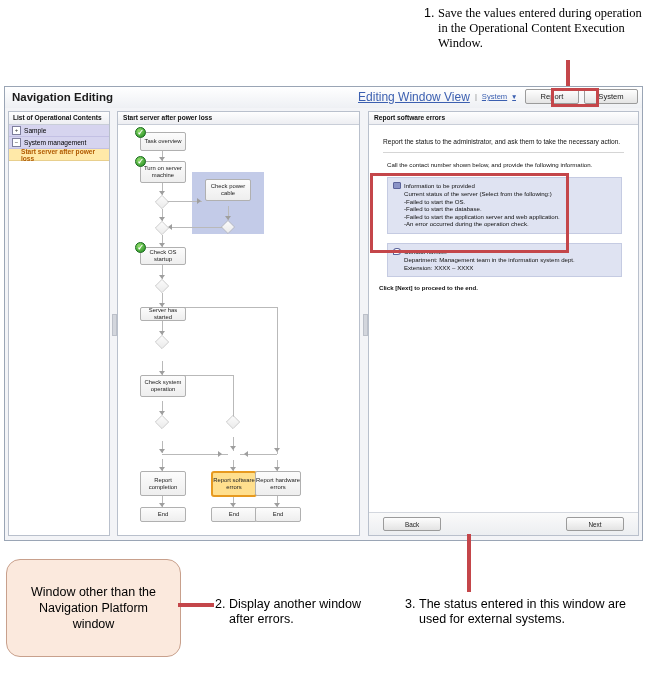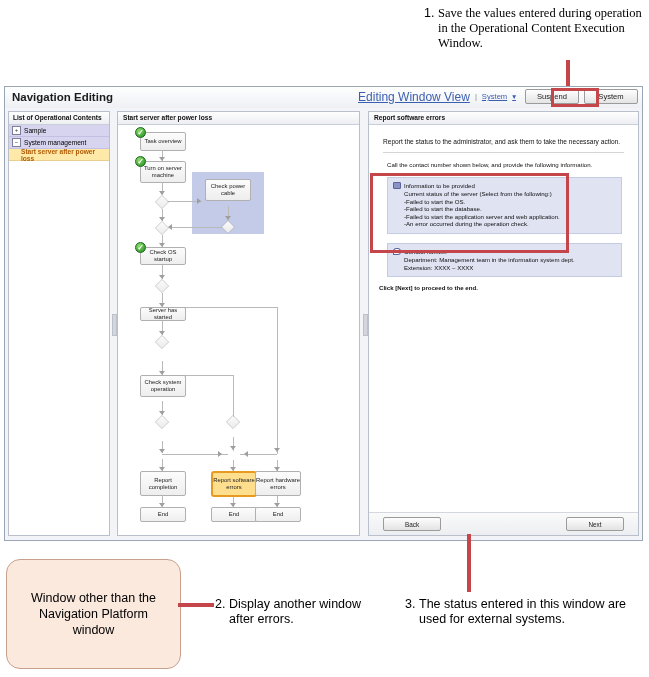--- a/index.html
+++ b/index.html
@@ -27,21 +27,21 @@
   #lead1{left:566px;top:60px;width:4px;height:31px;}
   #lead2{left:178px;top:603px;width:36px;height:4px;}
   #lead3{left:467px;top:534px;width:4px;height:58px;}
 
   .redbox{position:absolute;border:3px solid #c4464a;box-sizing:border-box;}
   #redbox-suspend{left:551px;top:88px;width:48px;height:19px;}
   #redbox-panel{left:370px;top:173px;width:199px;height:80px;}
 
   
   #callout{
-    position:absolute;left:6px;top:559px;width:175px;height:110px;
+    position:absolute;left:6px;top:559px;width:175px;height:98px;
     background:#fbe9dd;border:1px solid #c8a08c;border-radius:14px;
     box-sizing:border-box;
     display:flex;align-items:center;justify-content:center;text-align:center;
     font-size:12.5px;line-height:16px;padding:0 10px;
   }
 
   
   #app{
     position:absolute;left:4px;top:86px;width:639px;height:455px;
     border:1px solid #9aa5b5;background:#fdfdfd;box-sizing:border-box;
@@ -160,21 +160,21 @@
 
 <div id="app">
 
   <div id="titlebar">
     <div id="app-title">Navigation Editing</div>
     <div id="tb-right">
       <span class="tb-link">Editing Window View</span>
       <span class="tb-sep">|</span>
       <span class="tb-menu">System</span>
       <span class="tb-menu">▾</span>
-      <span class="tb-btn" id="btn-suspend">Suspend</span>
+      <span class="tb-btn" id="btn-suspend">Report</span>
       <span class="tb-btn" id="btn-logout">System</span>
     </div>
   </div>
 
   <div id="body">
 
     <div id="left-pane">
       <div id="left-head">List of Operational Contents</div>
       <div class="tree-row lvl1">
         <span class="tgl">+</span>

